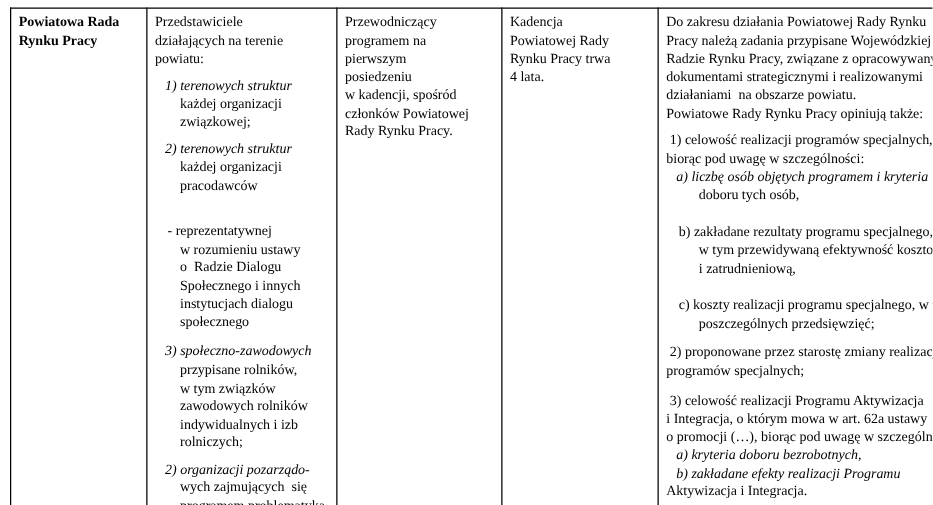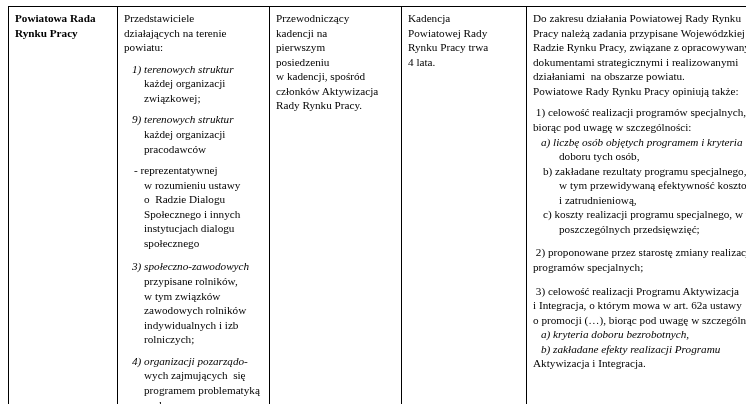--- a/index.html
+++ b/index.html
@@ -52,21 +52,21 @@
   td.col-scope    { width: 258px; padding-left: 7px; }
 
   .ln { display: block; white-space: pre; }
   
   .gap { display: block; height: 9px; }
   .gap-sm { display: block; height: 7px; }
 
   
   .i0  { padding-left: 0; }
   .i8  { padding-left: 8px; font-style: italic; }
-  .i10 { padding-left: 10px; }
+  .i10 { padding-left: 10px; margin-top: 15px; }
   .i20 { padding-left: 20px; }
   .i26 { padding-left: 26px; }
 </style>
 </head>
 <body>
 
 <div class="page">
 
   <table class="doc-table">
     <tbody>
@@ -79,51 +79,51 @@
 
         <td class="col-members">
           <span class="ln i0">Przedstawiciele</span>
           <span class="ln i0">działających na terenie</span>
           <span class="ln i0">powiatu:</span>
           <span class="gap-sm"></span>
           <span class="ln i8">1) terenowych struktur</span>
           <span class="ln i20">każdej organizacji</span>
           <span class="ln i20">związkowej;</span>
           <span class="gap-sm"></span>
-          <span class="ln i8">9) terenowych struktur</span>
+          <span class="ln i8">2) terenowych struktur</span>
           <span class="ln i20">każdej organizacji</span>
           <span class="ln i20">pracodawców</span>
           <span class="gap-sm"></span>
           <span class="ln i10">- reprezentatywnej</span>
           <span class="ln i20">w rozumieniu ustawy</span>
           <span class="ln i20">o  Radzie Dialogu</span>
           <span class="ln i20">Społecznego i innych</span>
           <span class="ln i20">instytucjach dialogu</span>
           <span class="ln i20">społecznego</span>
           <span class="gap"></span>
           <span class="ln i8">3) społeczno-zawodowych</span>
           <span class="ln i20">przypisane rolników,</span>
           <span class="ln i20">w tym związków</span>
           <span class="ln i20">zawodowych rolników</span>
           <span class="ln i20">indywidualnych i izb</span>
           <span class="ln i20">rolniczych;</span>
           <span class="gap-sm"></span>
-          <span class="ln i8">4) organizacji pozarządo-</span>
+          <span class="ln i8">2) organizacji pozarządo-</span>
           <span class="ln i20">wych zajmujących  się</span>
           <span class="ln i20">programem problematyką</span>
           <span class="ln i20">rynku pracy.</span>
         </td>
 
         <td class="col-chair">
           <span class="ln">Przewodniczący</span>
-          <span class="ln">kadencji na</span>
+          <span class="ln">programem na</span>
           <span class="ln">pierwszym</span>
           <span class="ln">posiedzeniu</span>
           <span class="ln">w kadencji, spośród</span>
-          <span class="ln">członków Aktywizacja</span>
+          <span class="ln">członków Powiatowej</span>
           <span class="ln">Rady Rynku Pracy.</span>
         </td>
 
         <td class="col-term">
           <span class="ln">Kadencja</span>
           <span class="ln">Powiatowej Rady</span>
           <span class="ln">Rynku Pracy trwa</span>
           <span class="ln">4 lata.</span>
         </td>
 

